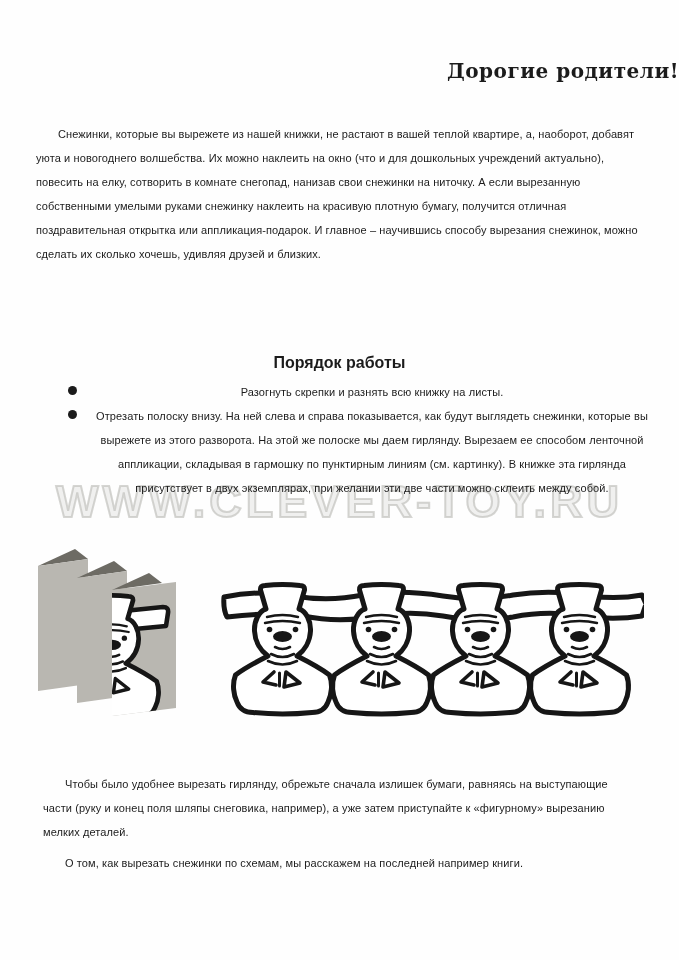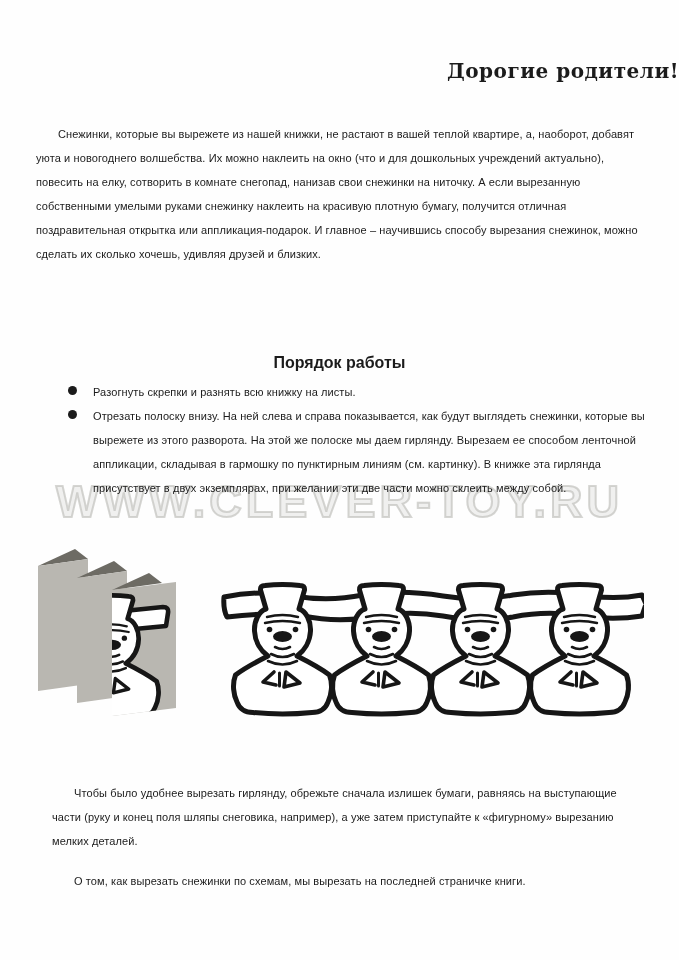--- a/index.html
+++ b/index.html
@@ -35,20 +35,21 @@
     position:absolute;top:341px;left:0;right:0;
     text-align:center;
     font-weight:bold;
     font-size:16px;
     z-index:2;
   }
   .bullet-list{
     position:absolute;top:380px;left:66px;width:585px;
     list-style:none;margin:0;padding:0;
     z-index:2;
+    text-align:center;
   }
   .bullet-list li{
     position:relative;
     padding-left:27px;
     margin:0 0 0 0;
   }
   .bullet-dot{
     position:absolute;left:2px;top:6px;
     width:9px;height:9px;border-radius:50%;
     background:#1b1b1b;
@@ -69,21 +70,21 @@
   }
   .illustration{
     position:absolute;top:540px;left:28px;
     z-index:2;
   }
   .outro{
     position:absolute;top:765px;left:36px;width:606px;
     z-index:2;
   }
   .outro p{
-    margin:16px;
+    margin:7px;
     text-indent:22px;
   }
 </style>
 </head>
 <body>
 
 <div class="page" style="--paper-gray: #b9b7b1; --fold-dark: #6d6b64; --outline-black: #161616; --cutout-white: #ffffff;">
 
   <h1 class="page-title">Дорогие родители!</h1>
 
@@ -161,16 +162,16 @@
            Q -10,26 -9,14 Z" fill="var(--cutout-white)" stroke="var(--outline-black)" stroke-width="5" stroke-linejoin="round"></path>
       <use href="#snowman-unit" transform="translate(0,0)"></use>
       <use href="#snowman-unit" transform="translate(99,0)"></use>
       <use href="#snowman-unit" transform="translate(198,0)"></use>
       <use href="#snowman-unit" transform="translate(297,0)"></use>
     </g>
   </svg>
 
   <div class="outro body-text">
     <p>Чтобы было удобнее вырезать гирлянду, обрежьте сначала излишек бумаги, равняясь на выступающие части (руку и конец поля шляпы снеговика, например), а уже затем приступайте к «фигурному» вырезанию мелких деталей.</p>
-    <p>О том, как вырезать снежинки по схемам, мы вырезать на последней страничке книги.</p>
+    <p>О том, как вырезать снежинки по схемам, мы расскажем на последней например книги.</p>
   </div>
 
 </div>
 
 </body></html>

